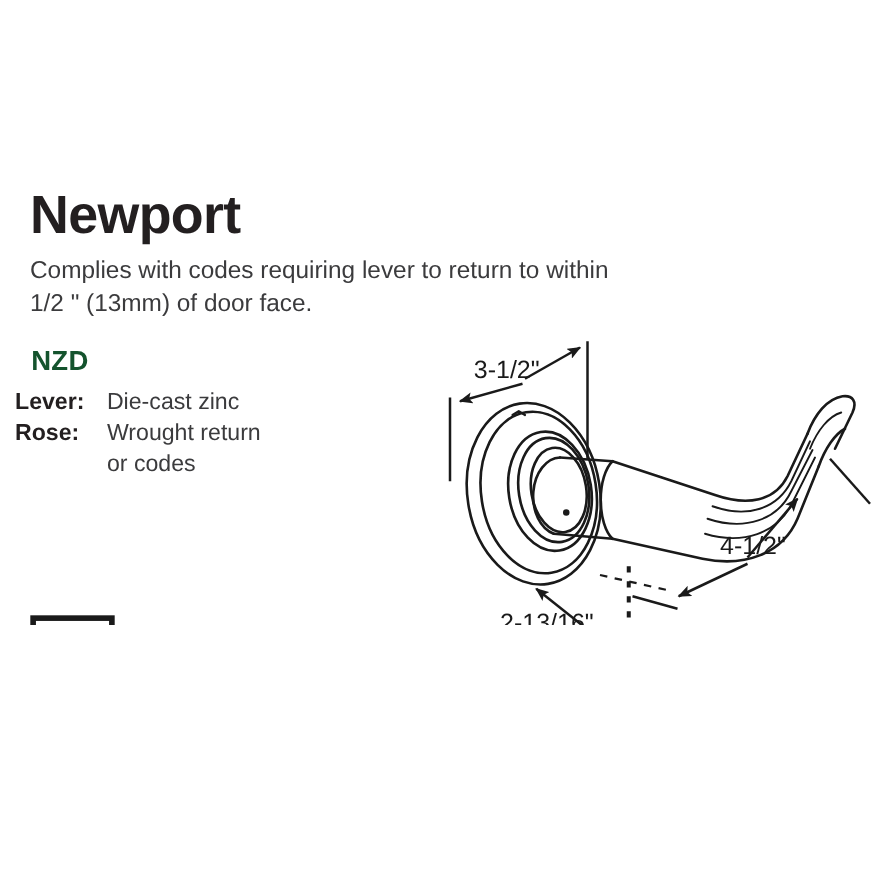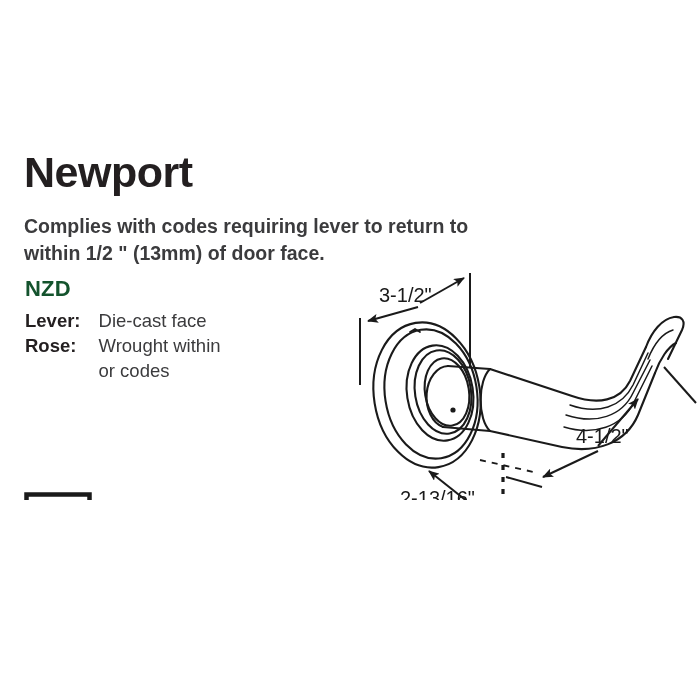--- a/index.html
+++ b/index.html
@@ -26,41 +26,41 @@
     font-weight: bold;
     letter-spacing: -0.5px;
     color: #231f20;
     line-height: 1;
     white-space: nowrap;
   }
 
   .compliance-text {
     position: absolute;
     left: 24px;
-    top: 193px;
+    top: 183px;
     width: 490px;
     font-size: 19.5px;
-    font-weight: bold;
+    font-weight: normal;
     color: #3b3b3d;
     line-height: 1.42;
   }
 
   .model-code {
     position: absolute;
     left: 25px;
     top: 276px;
     font-size: 22px;
     font-weight: bold;
     color: #14532d;
     letter-spacing: 0.2px;
   }
 
   .spec-table {
     position: absolute;
-    left: 25px;
+    left: 12px;
     top: 308px;
     font-size: 18.5px;
     color: #3b3b3d;
     border-collapse: collapse;
   }
   .spec-table td {
     padding: 0;
     vertical-align: top;
     line-height: 1.36;
   }
@@ -100,25 +100,25 @@
   <h1 class="product-title">Newport</h1>
 
   <p class="compliance-text">Complies with codes requiring lever to return to within 1/2 " (13mm) of door face.</p>
 
   <div class="model-code">NZD</div>
 
   <table class="spec-table">
     <tbody>
         <tr>
       <td class="spec-label">Lever:</td>
-      <td class="spec-value">Die-cast face</td>
+      <td class="spec-value">Die-cast zinc</td>
     </tr>
     <tr>
       <td class="spec-label">Rose:</td>
-      <td class="spec-value">Wrought within</td>
+      <td class="spec-value">Wrought return</td>
     </tr>
     <tr>
       <td class="spec-label"></td>
       <td class="spec-value">or codes</td>
     </tr>
   </tbody>
     </table>
 
   <svg class="ada-icon" viewBox="0 0 68 68">
     <rect x="2.5" y="2.5" width="63" height="63" fill="#ffffff" stroke="#1a1a1a" stroke-width="4.5"></rect>

